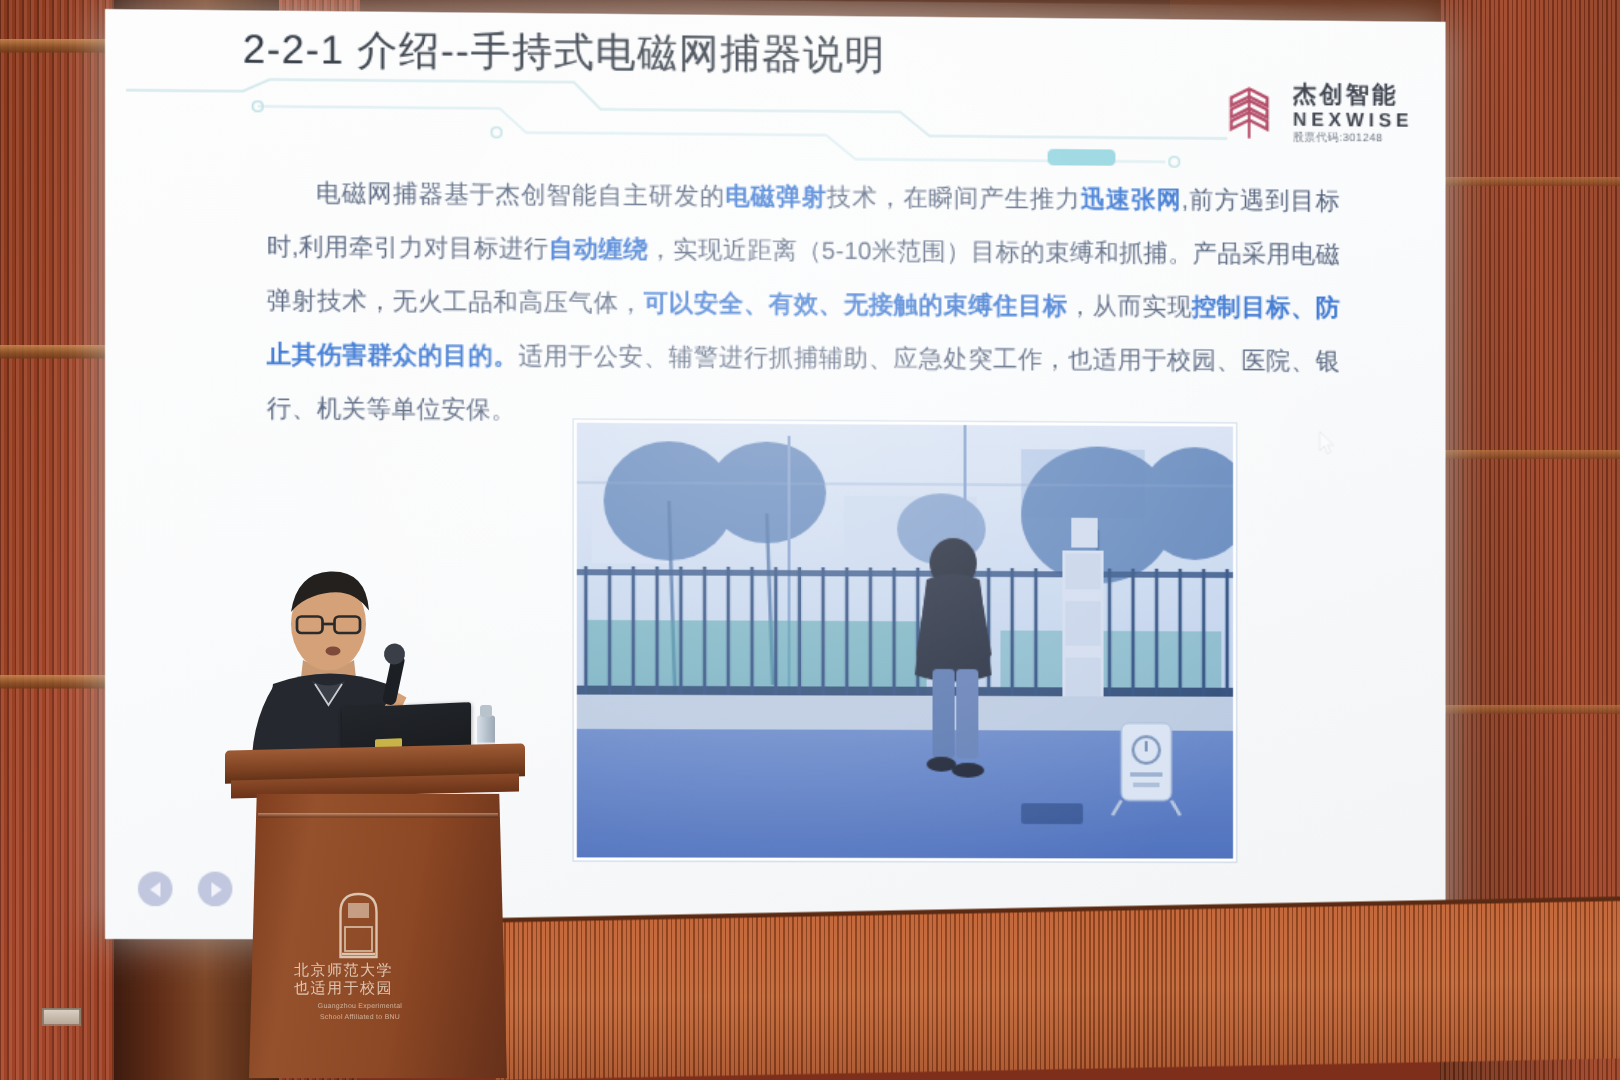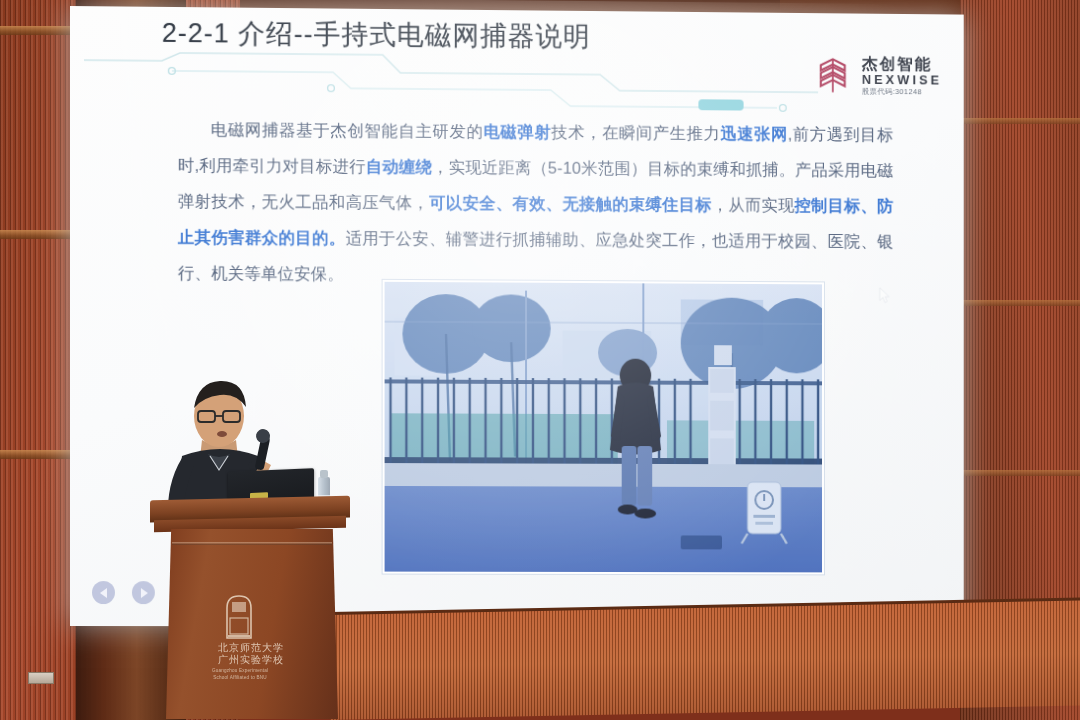--- a/index.html
+++ b/index.html
@@ -210,21 +210,21 @@
     position: absolute; left: 16px; top: 31px; width: 172px; height: 190px;
     background: linear-gradient(100deg, #7e3c1e 0%, #95512c 22%, #8c4724 60%, #65301a 100%);
     clip-path: polygon(3% 0, 97% 0, 100% 100%, 0% 100%);
   }
   .podium-groove {
     position: absolute; left: 22px; top: 44px; width: 160px; height: 3px;
     background: linear-gradient(180deg, rgba(255,220,190,.45), rgba(0,0,0,.25));
   }
   .podium-crest { position: absolute; left: 58px; top: 96px; width: 62px; height: 48px; }
   .podium-cn {
-    position: absolute; left: 46px; top: 144px; width: 88px; text-align: right;
+    position: absolute; left: 46px; top: 144px; width: 88px; text-align: left;
     color: #f4e6d6; font-size: 10px; line-height: 12px; letter-spacing: 1px;
     opacity: .78; font-family: "Liberation Serif", serif;
   }
   .podium-en {
     position: absolute; left: 40px; top: 170px; width: 100px; text-align: center;
     color: #eadcc9; font-size: 4.6px; line-height: 6.5px; letter-spacing: .2px;
     opacity: .7;
   }
 
   .laptop {
@@ -492,21 +492,21 @@
     <div class="podium-body"></div>
     <div class="podium-groove"></div>
     <svg class="podium-crest" viewBox="0 0 62 48">
       <path d="M31 2 q12 0 12 12 l0 30 l-24 0 l0 -30 q0 -12 12 -12 z" fill="none" stroke="#f0e2cf" stroke-width="1.6" opacity=".8"></path>
       <rect x="24" y="8" width="14" height="10" fill="#f0e2cf" opacity=".55"></rect>
       <rect x="22" y="24" width="18" height="16" fill="none" stroke="#f0e2cf" stroke-width="1.2" opacity=".7"></rect>
       <line x1="20" y1="42" x2="42" y2="42" stroke="#f0e2cf" stroke-width="1.8" opacity=".8"></line>
     </svg>
     <div class="podium-cn">
       <div>北京师范大学</div>
-      <div>广州实验学校</div>
+      <div>也适用于校园</div>
     </div>
     <div class="podium-en">
       <div>Guangzhou Experimental</div>
       <div>School Affiliated to BNU</div>
     </div>
   </div>
 
 </div>
 
 </body></html>

